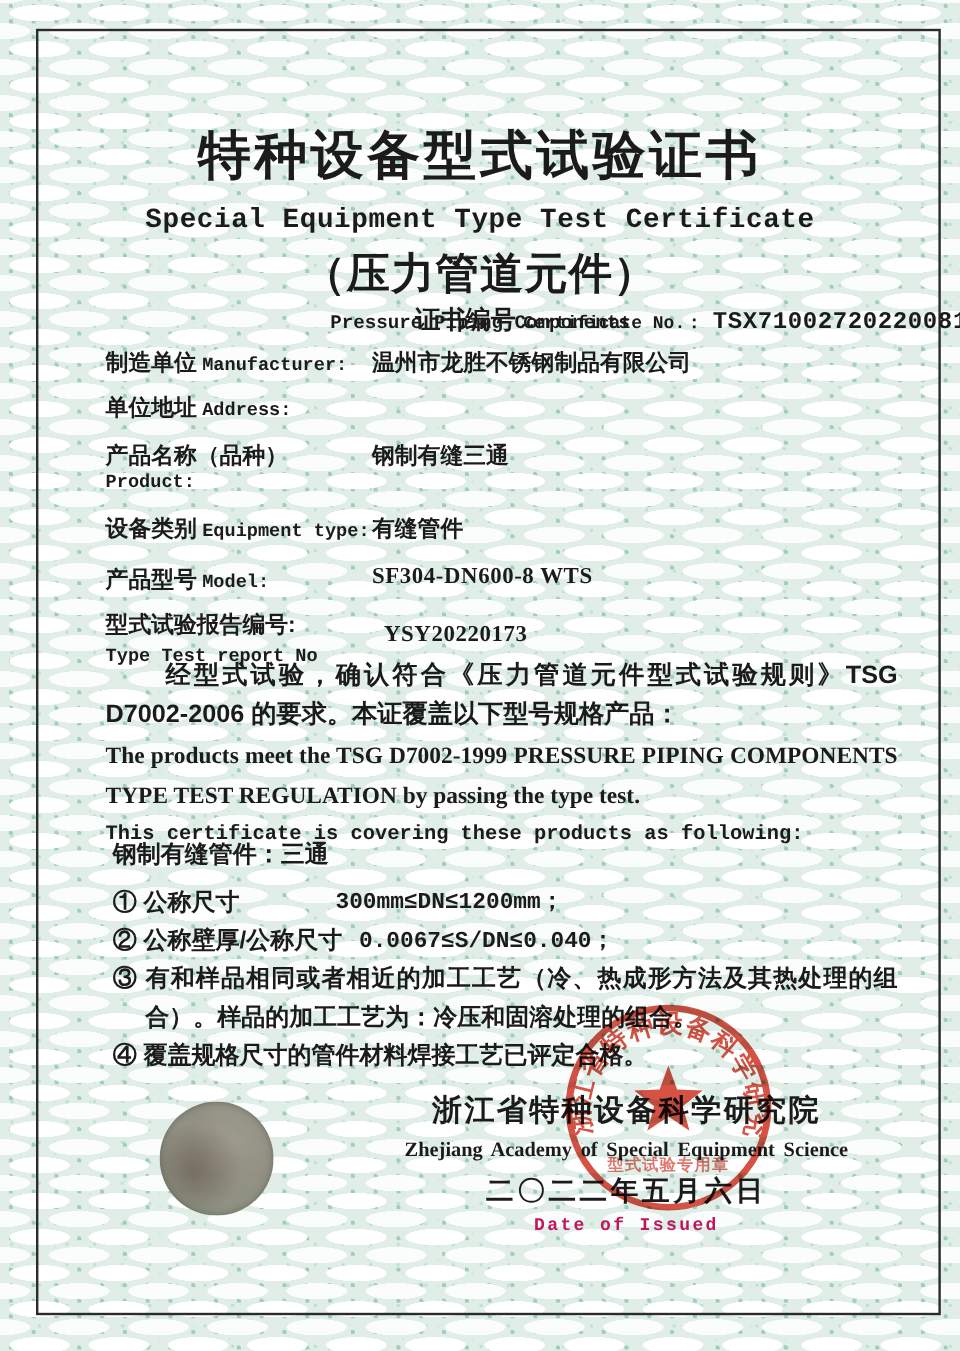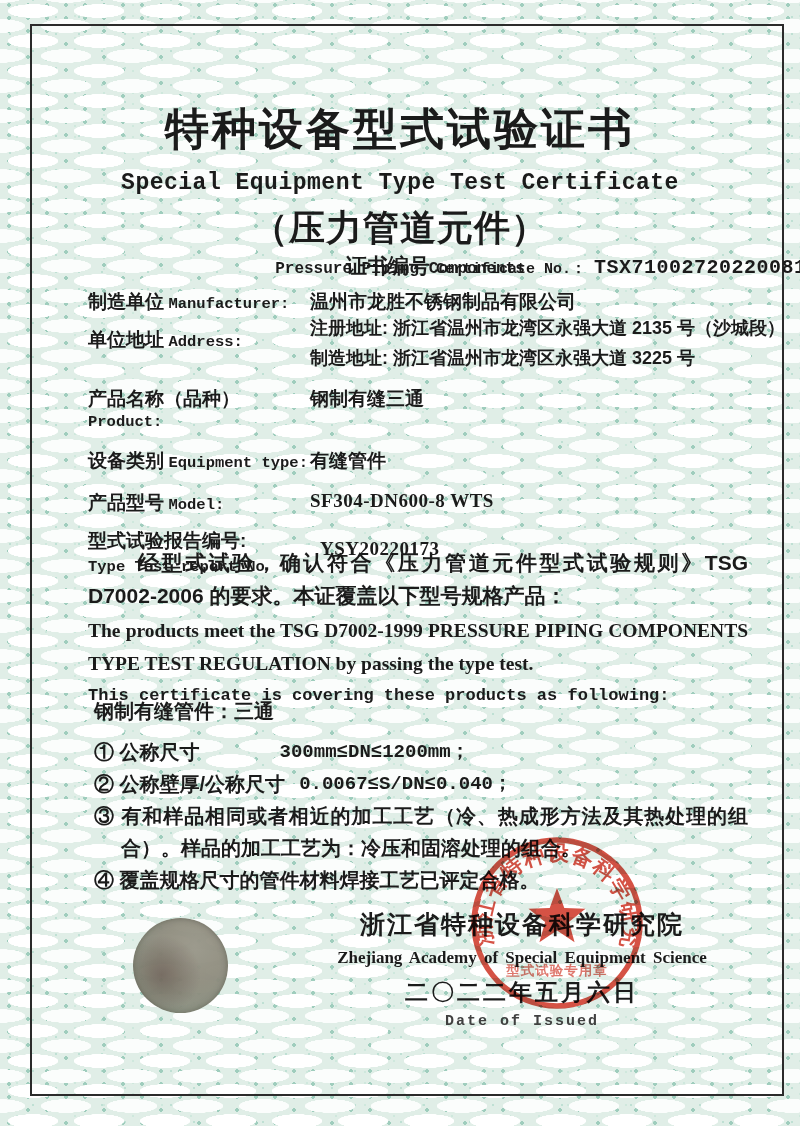--- a/index.html
+++ b/index.html
@@ -68,21 +68,21 @@
   .spec { font-family:"Liberation Mono", monospace; font-weight:700; font-size:19px; }
   .spec1 { margin-left:80px; }
   .spec2 { margin-left:14px; }
   .hang { padding-left:27px; text-indent:-27px; text-align:justify; }
 
   
   .issuer { left:322px; top:908px; width:400px; text-align:center; }
   .iss-cn { font-size:25px; font-weight:700; letter-spacing:2px; }
   .iss-en { font-family:"Liberation Serif", serif; font-size:17px; font-weight:600; margin-top:7px; word-spacing:3px; }
   .iss-date { font-size:23px; font-weight:600; letter-spacing:3px; margin-top:9px; }
-  .iss-date-en { font-family:"Liberation Mono", monospace; font-size:15px; font-weight:600; letter-spacing:2px; margin-top:5px; color:#404040; }
+  .iss-date-en { font-family:"Liberation Mono", monospace; font-size:15px; font-weight:600; letter-spacing:2px; margin-top:5px; color:#be185d; }
 
   
   .stamp { left:468px; top:834px; width:178px; height:178px; opacity:0.88; mix-blend-mode:multiply; z-index:5; }
 
   
   .smudge {
     left:133px; top:918px; width:95px; height:95px; border-radius:50%;
     background:
       radial-gradient(circle at 30% 60%, rgba(92,74,66,0.55) 0%, rgba(92,74,66,0) 45%),
       radial-gradient(circle at 65% 30%, #9a978a 0%, #8f8d7f 40%, #8a9080 75%, #83897b 100%);
@@ -115,24 +115,20 @@
       <span class="lcn">制造单位</span>
       <span class="len">Manufacturer:</span>
     </div>
     <div class="fvalue">温州市龙胜不锈钢制品有限公司</div>
   </div>
 
   <div class="frow r2">
     <div class="flabel" style="padding-top:12px;">
       <span class="lcn">单位地址</span>
       <span class="len">Address:</span>
-    </div>
-    <div class="two-line">
-      <div class="addr-line">注册地址: 浙江省温州市龙湾区永强大道 2135 号（沙城段）</div>
-      <div class="addr-line l2">制造地址: 浙江省温州市龙湾区永强大道 3225 号</div>
     </div>
   </div>
 
   <div class="frow r4">
     <div class="flabel">
       <span class="lcn">产品名称（品种）</span><span class="len">Product:</span>
     </div>
     <div class="fvalue">钢制有缝三通</div>
   </div>
 

